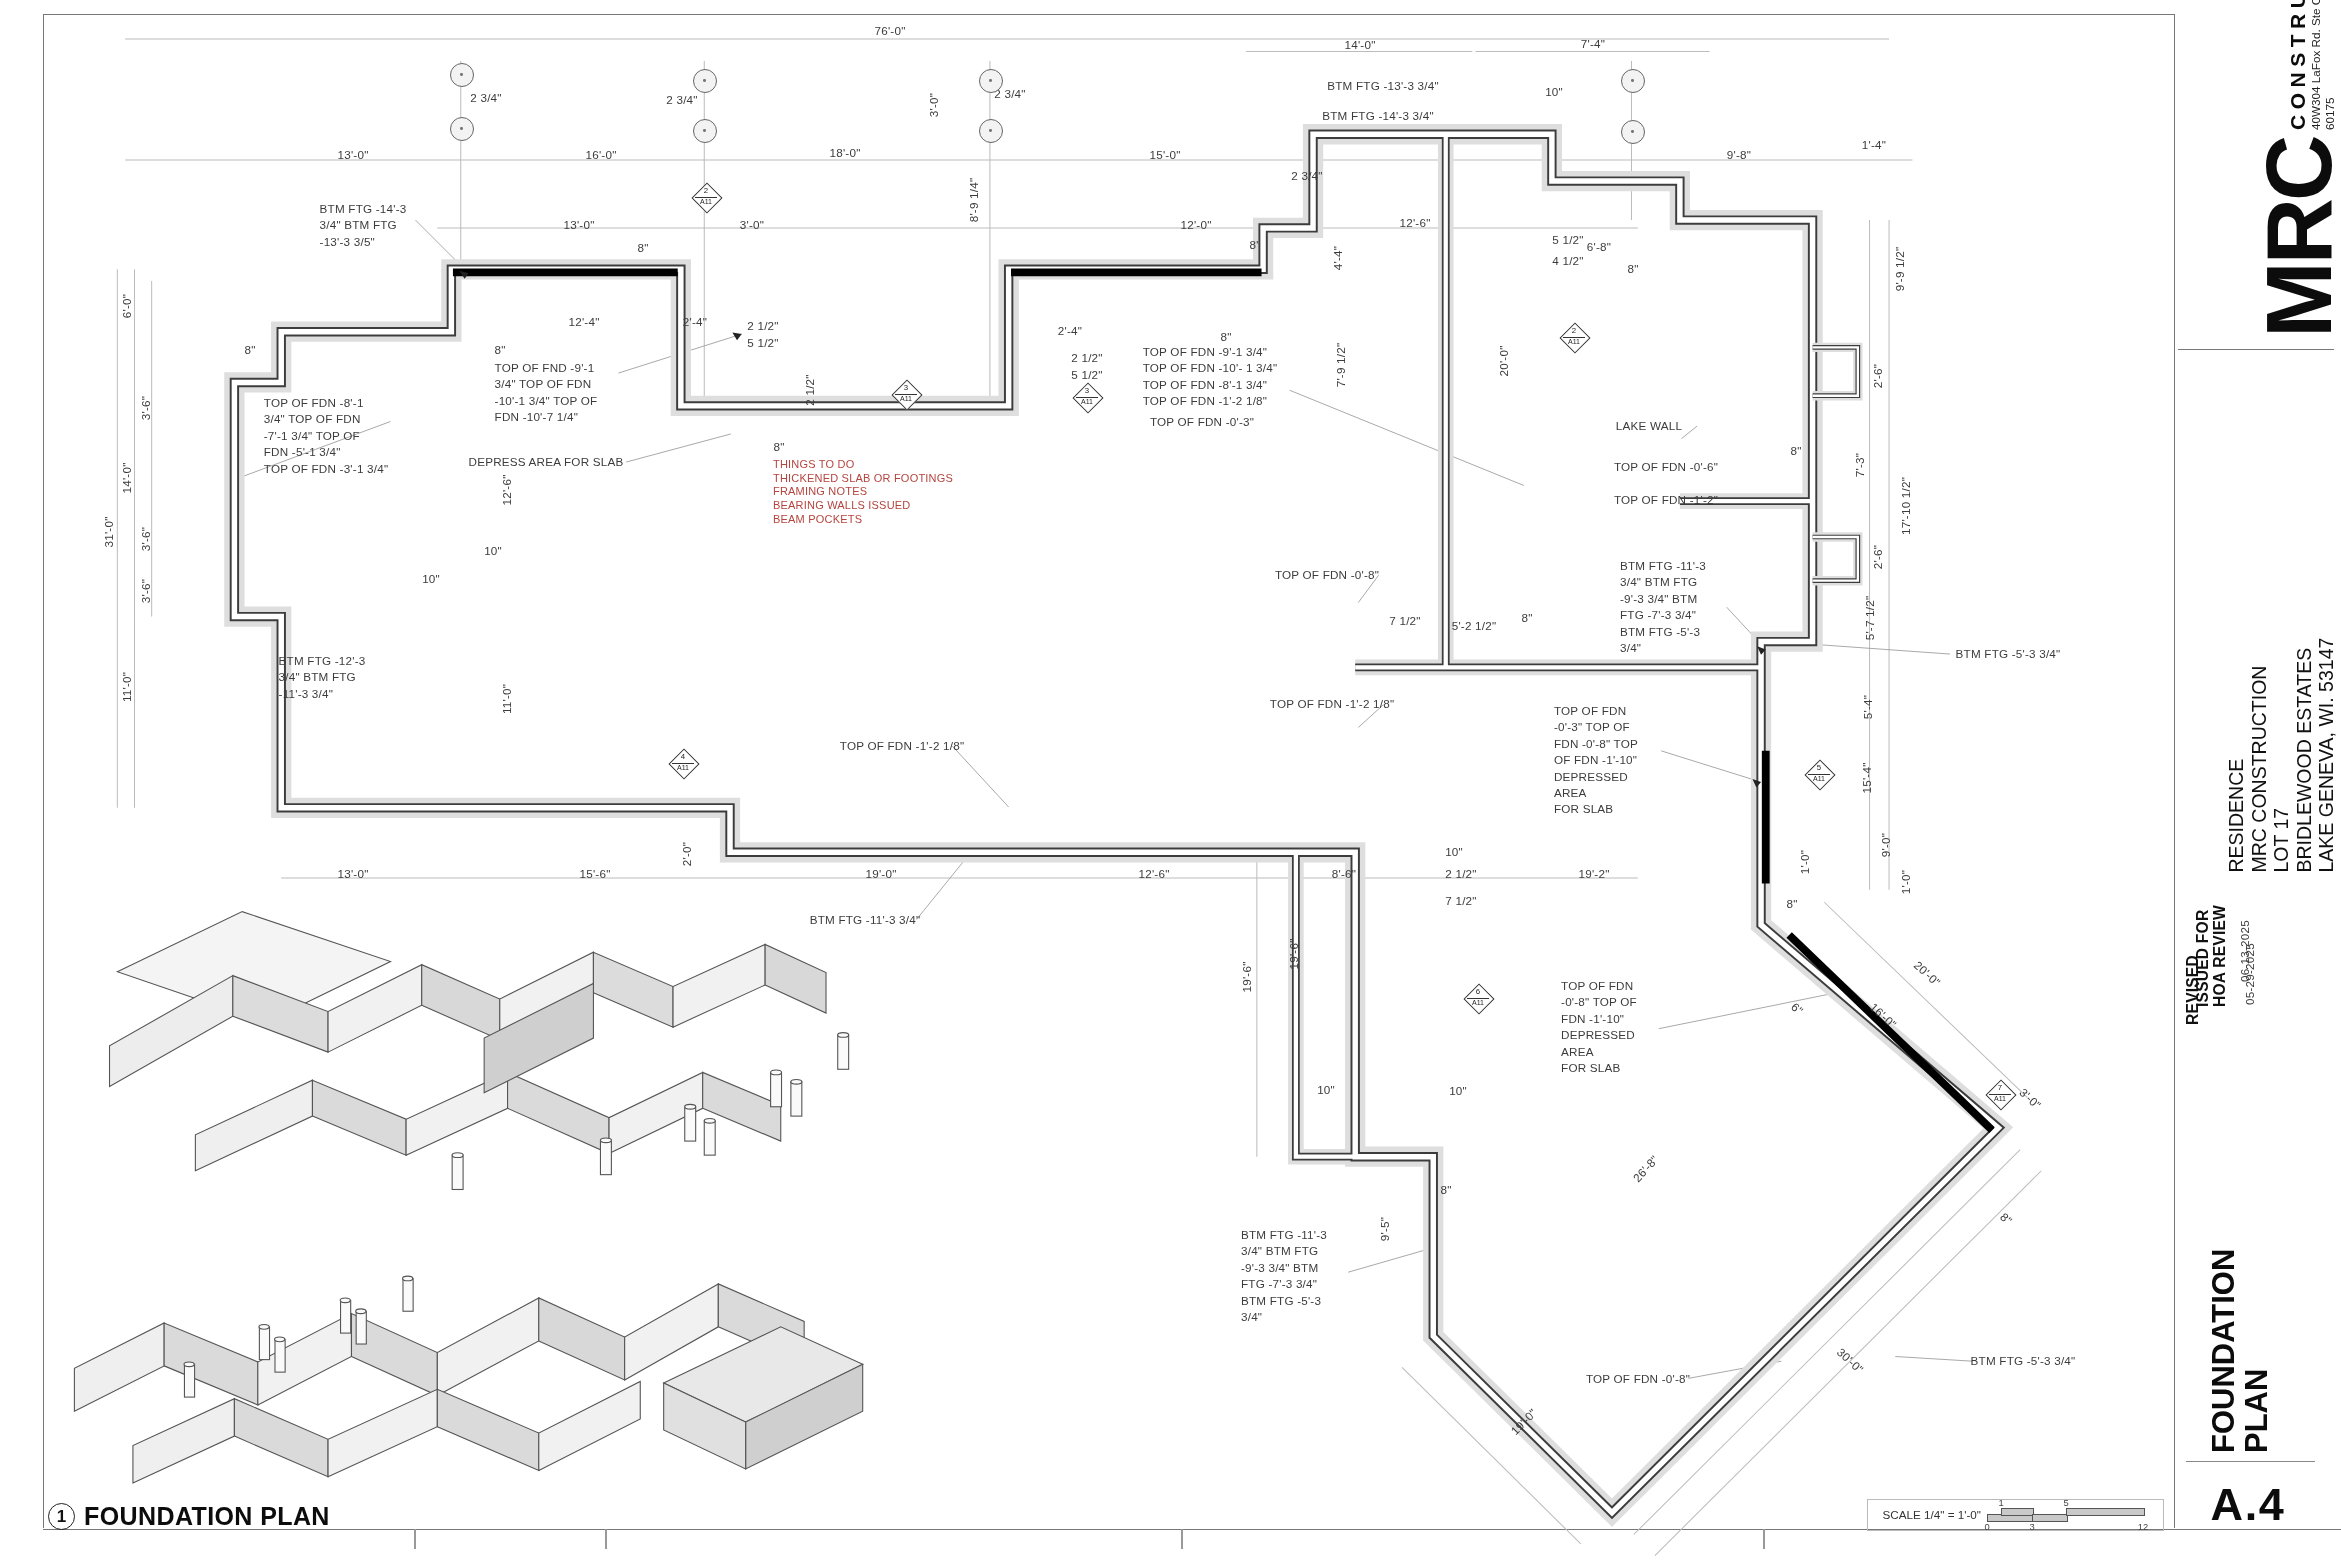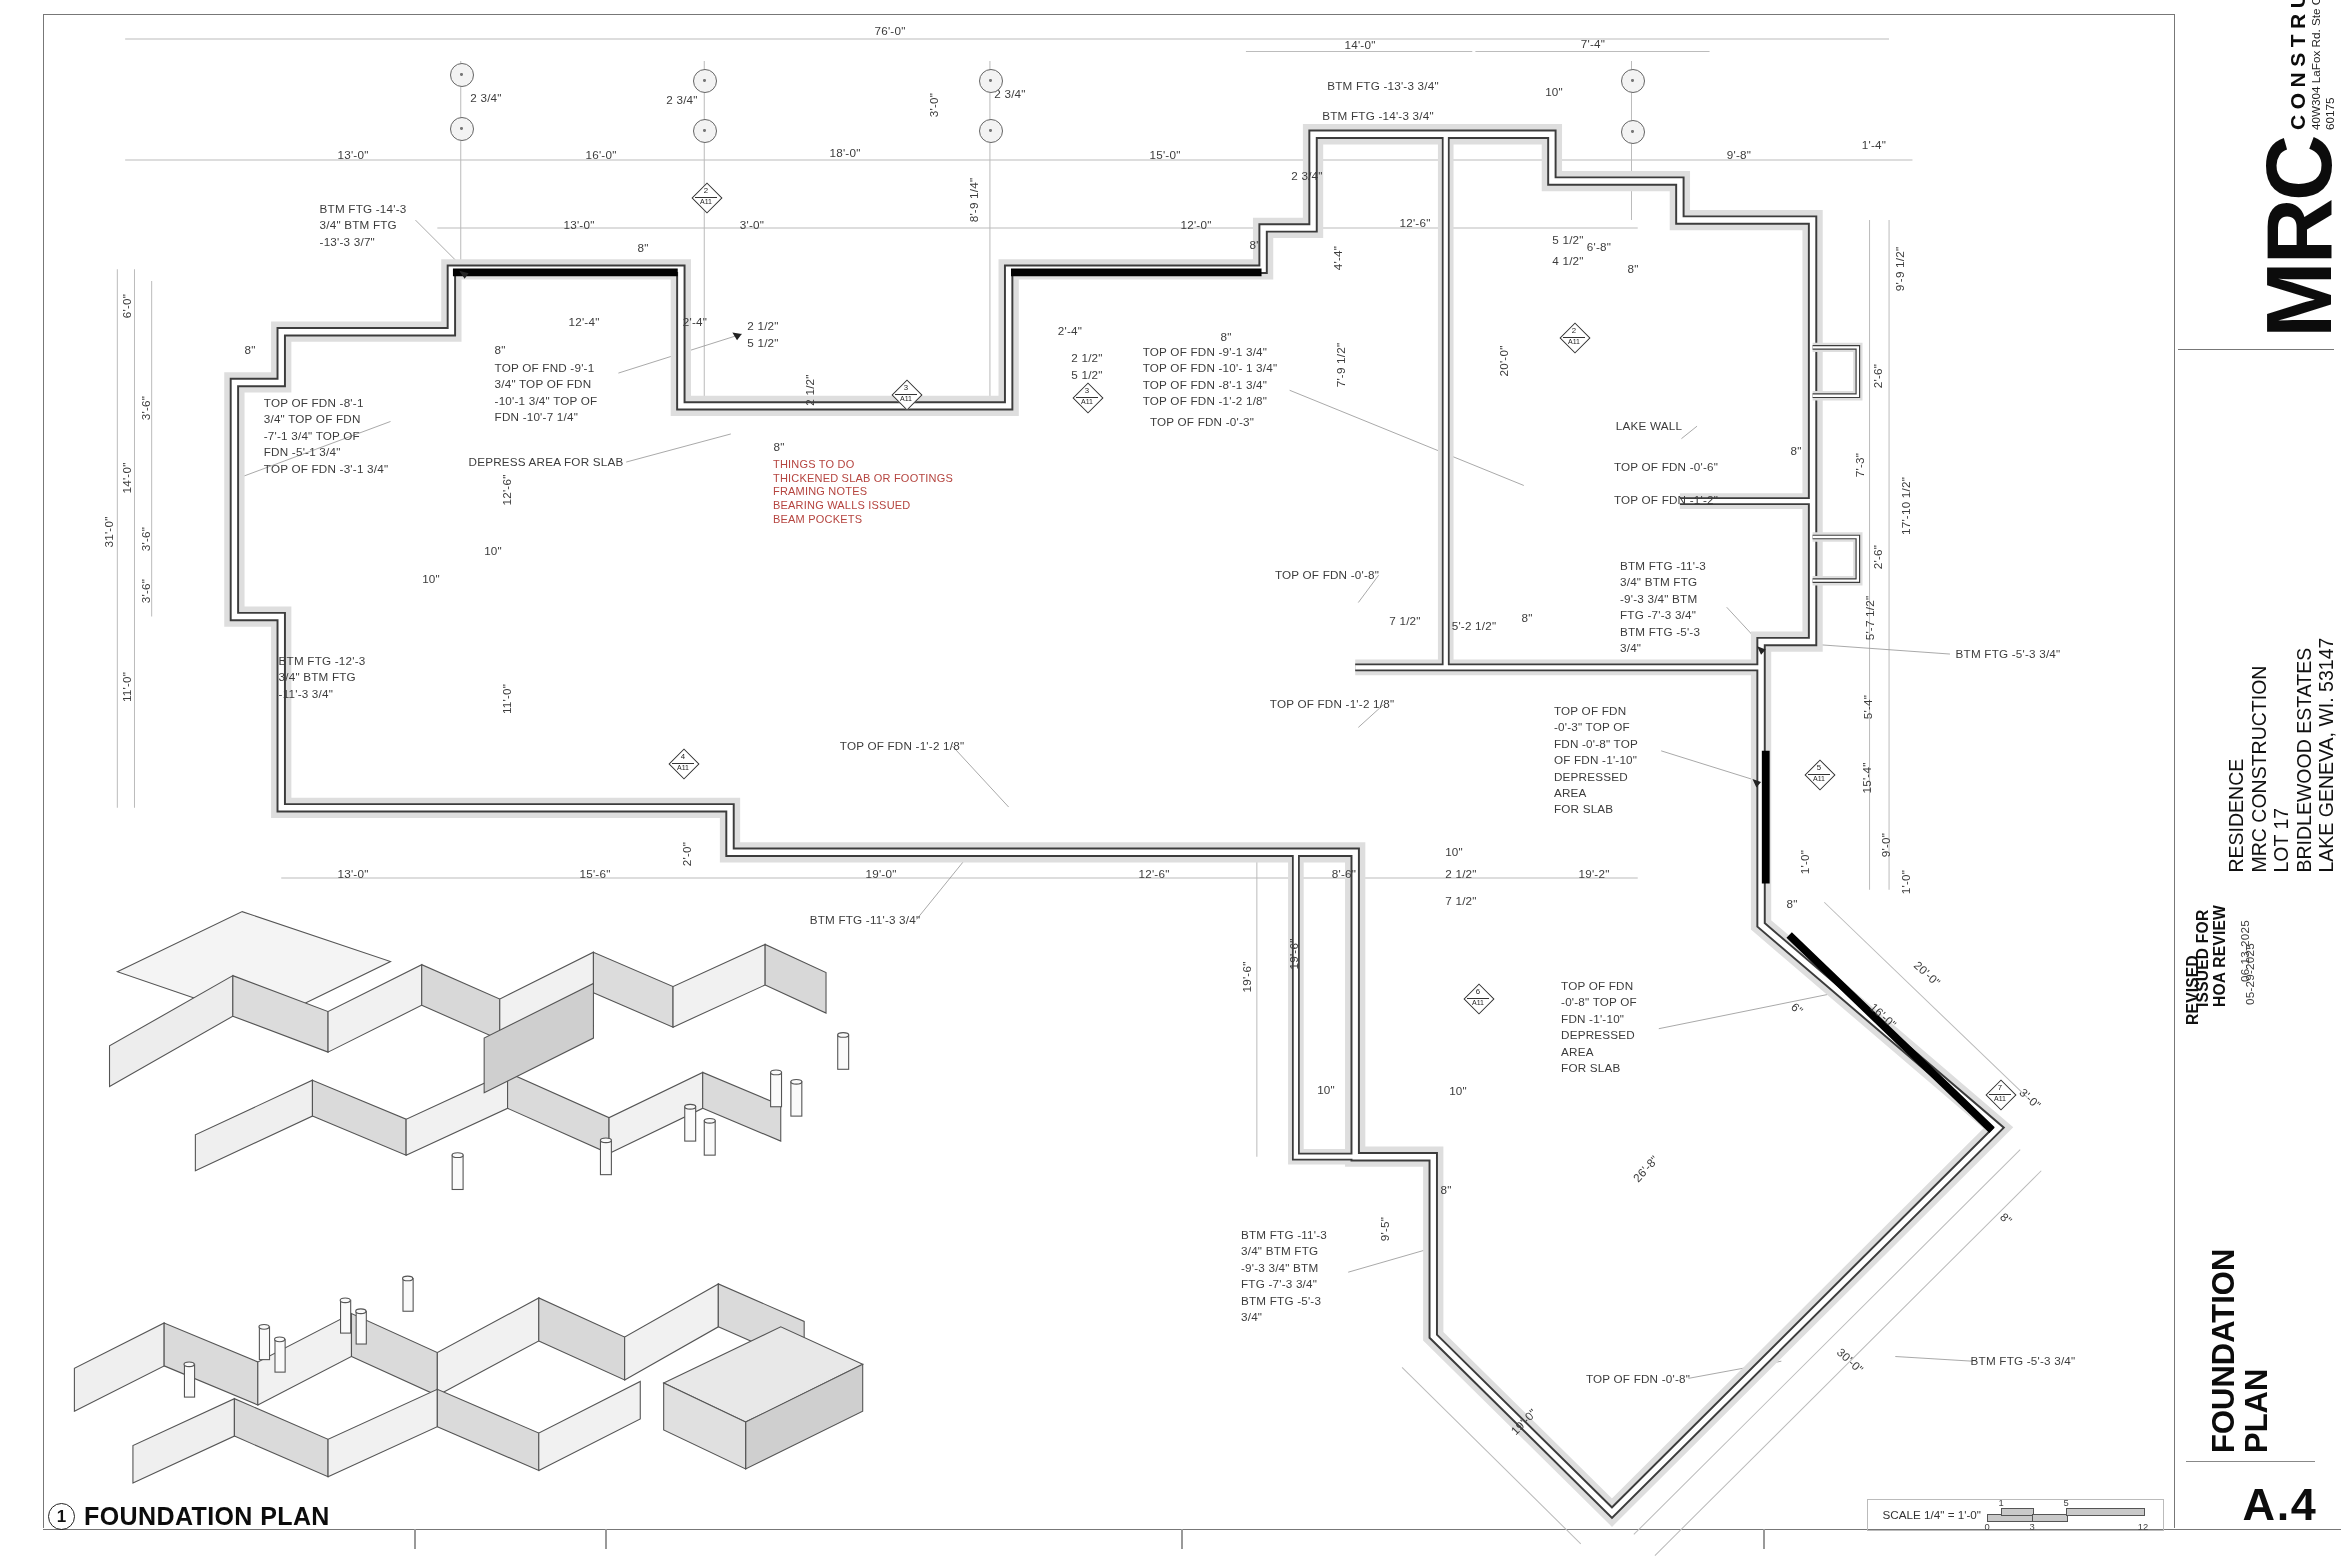--- a/index.html
+++ b/index.html
@@ -34,21 +34,21 @@
   #proj-blk{position:absolute;left:2283px;top:693px;width:359px;height:117px;
             transform:translate(-50%,-50%) rotate(-90deg);}
   #proj-blk div{font-size:19.5px;line-height:22.6px;color:#111;white-space:nowrap;}
   #north-box{position:absolute;left:2178px;top:1021px;width:139px;height:142px;border:0.8px solid #aaa;}
   #north-label{position:absolute;left:0;right:0;bottom:3.1px;text-align:center;font-size:10px;color:#222;}
   #sheet-title{position:absolute;left:2247px;top:1336px;width:234px;height:78px;
                transform:translate(-50%,-50%) rotate(-90deg);
                font-size:31px;font-weight:bold;color:#0c0c0c;line-height:1.05;}
   #title-divider{position:absolute;left:2186px;top:1461px;width:129px;height:0;border-top:1.2px solid #888;}
   #sheet-num{position:absolute;left:2248px;top:1505px;transform:translate(-50%,-50%);
-             font-size:45px;font-weight:bold;color:#0c0c0c;letter-spacing:1.6px;margin-left:32px;}
+             font-size:45px;font-weight:bold;color:#0c0c0c;letter-spacing:1.6px;}
   
   #detail-circle{position:absolute;left:48px;top:1503px;width:25px;height:25px;border:1.6px solid #222;
                  border-radius:50%;text-align:center;font-size:17px;font-weight:bold;line-height:25px;color:#111;}
   #detail-title{position:absolute;left:84px;top:1502px;font-size:25px;font-weight:bold;color:#0c0c0c;letter-spacing:0.4px;}
   #scale-text{position:absolute;left:1981px;top:1514px;transform:translate(-100%,-50%);font-size:11.7px;color:#333;}
   #scalebox{position:absolute;left:1867px;top:1499px;width:295px;height:30px;border:0.8px solid #bbb;}
   #scalebar{position:absolute;left:0;top:0;width:2342px;height:1561px;pointer-events:none;}
   .stick{position:absolute;font-size:9.4px;color:#444;transform:translateX(-50%);}
   .stick.above{top:1497px;} .stick.below{top:1521px;}
   .sb-seg{position:absolute;height:5.5px;background:#c9c9c9;border:0.8px solid #555;}
@@ -274,21 +274,21 @@
       <div class="anno" style="left: 1927px; top: 974px; transform: translate(-50%, -50%) rotate(43deg);">20'-0"</div>
       <div class="anno" style="left: 1883px; top: 1016px; transform: translate(-50%, -50%) rotate(43deg);">16'-0"</div>
       <div class="anno" style="left: 1797px; top: 1009px; transform: translate(-50%, -50%) rotate(43deg);">6"</div>
       <div class="anno" style="left: 2030px; top: 1099px; transform: translate(-50%, -50%) rotate(43deg);">3'-0"</div>
       <div class="anno" style="left: 2006px; top: 1219px; transform: translate(-50%, -50%) rotate(43deg);">8"</div>
       <div class="anno" style="left: 1646px; top: 1169px; transform: translate(-50%, -50%) rotate(-47deg);">26'-8"</div>
       <div class="anno" style="left: 1850px; top: 1361px; transform: translate(-50%, -50%) rotate(43deg);">30'-0"</div>
       <div class="anno" style="left: 1524px; top: 1422px; transform: translate(-50%, -50%) rotate(-45deg);">19'-0"</div>
       <div class="anno" style="left: 363px; top: 226px;">BTM FTG -14'-3
 3/4"  BTM  FTG
--13'-3 3/7"</div>
+-13'-3 3/5"</div>
       <div class="anno" style="left: 326px; top: 436px;">TOP OF FDN -8'-1
 3/4"  TOP OF FDN
 -7'-1 3/4"  TOP OF
 FDN -5'-1 3/4"
 TOP OF FDN -3'-1 3/4"</div>
       <div class="anno" style="left: 322px; top: 678px;">BTM FTG -12'-3
 3/4"  BTM  FTG
 -11'-3 3/4"</div>
       <div class="anno" style="left: 546px; top: 393px;">TOP OF FND -9'-1
 3/4" TOP OF FDN

